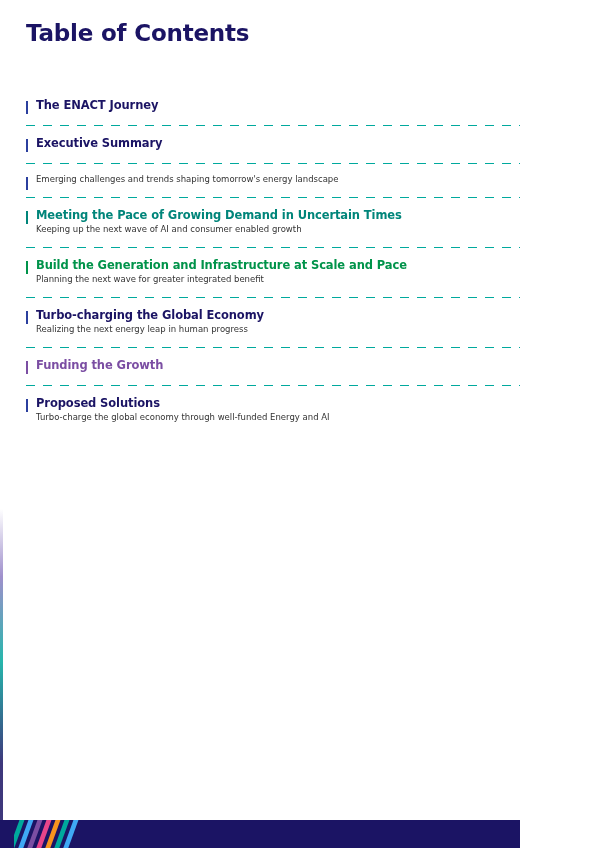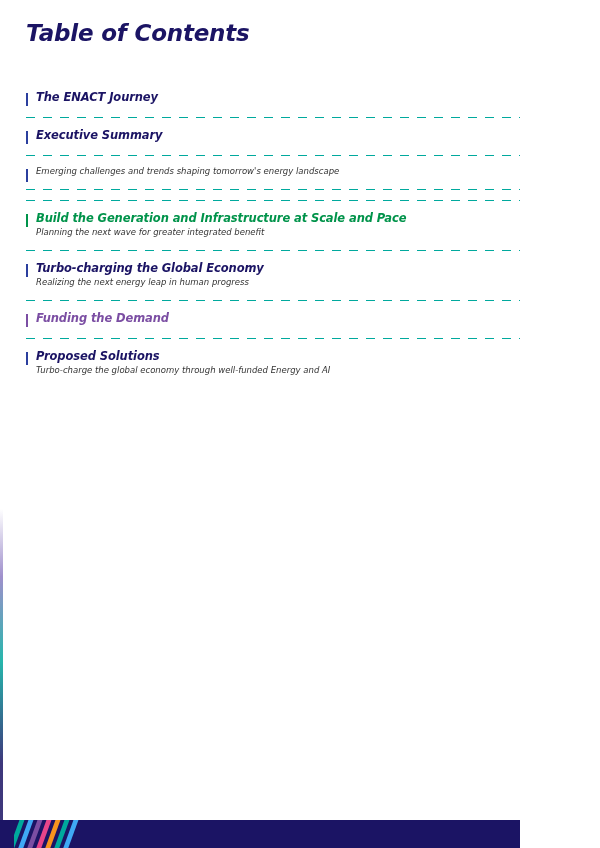--- a/index.html
+++ b/index.html
@@ -8,21 +8,20 @@
     height: 848px;
     background: #ffffff;
     font-family: "Liberation Sans", sans-serif;
   }
   .page {
     position: relative;
     width: 520px;
     height: 848px;
     background: #ffffff;
     overflow: hidden;
-    font-style: italic;
   }
   
   .left-edge {
     position: absolute;
     left: 0;
     top: 0;
     width: 3px;
     height: 848px;
     background: linear-gradient(to bottom, #ffffff 0%, #ffffff 60%, #8e7cc3 68%, #00a99d 78%, #1b1464 90%, #1b1464 100%);
     opacity: 0.85;
@@ -33,21 +32,21 @@
     top: 20px;
     font-size: 23px;
     font-weight: bold;
     color: #1b1464;
     letter-spacing: -0.2px;
     font-family: "DejaVu Sans", sans-serif;
   }
   .toc {
     position: absolute;
     left: 26px;
-    top: 90px;
+    top: 98px;
     width: 548px;
   }
   .entry {
     position: relative;
     padding-left: 10px;
     padding-bottom: 6px;
   }
   .entry .bar {
     position: absolute;
     left: 0;
@@ -143,20 +142,28 @@
           <div class="etitle" style="color: rgb(27, 20, 100);">Executive Summary</div>
           <div class="epage">6</div>
         </div>
       </div>
       <div class="dashes"></div>
       <div class="entry">
         <div class="bar" style="background: rgb(43, 63, 158);"></div>
         <div class="esub">Emerging challenges and trends shaping tomorrow's energy landscape</div>
       </div>
       <div class="dashes"></div>
+      <div class="entry">
+        <div class="bar" style="background: rgb(0, 133, 122);"></div>
+        <div class="row">
+          <div class="etitle" style="color: rgb(0, 133, 122);">Meeting the Pace of Growing Demand in Uncertain Times</div>
+          <div class="epage">12</div>
+        </div>
+        <div class="esub">Keeping up the next wave of AI and consumer enabled growth</div>
+      </div>
       <div class="dashes"></div>
       <div class="entry">
         <div class="bar" style="background: rgb(0, 147, 74);"></div>
         <div class="row">
           <div class="etitle" style="color: rgb(0, 147, 74);">Build the Generation and Infrastructure at Scale and Pace</div>
           <div class="epage">20</div>
         </div>
         <div class="esub">Planning the next wave for greater integrated benefit</div>
       </div>
       <div class="dashes"></div>
@@ -165,21 +172,21 @@
         <div class="row">
           <div class="etitle" style="color: rgb(27, 20, 100);">Turbo-charging the Global Economy</div>
           <div class="epage">20</div>
         </div>
         <div class="esub">Realizing the next energy leap in human progress</div>
       </div>
       <div class="dashes"></div>
       <div class="entry">
         <div class="bar" style="background: rgb(123, 78, 163);"></div>
         <div class="row">
-          <div class="etitle" style="color: rgb(123, 78, 163);">Funding the Demand</div>
+          <div class="etitle" style="color: rgb(123, 78, 163);">Funding the Growth</div>
           <div class="epage">32</div>
         </div>
       </div>
       <div class="dashes"></div>
       <div class="entry">
         <div class="bar" style="background: rgb(43, 63, 158);"></div>
         <div class="row">
           <div class="etitle" style="color: rgb(27, 20, 100);">Proposed Solutions</div>
           <div class="epage">39</div>
         </div>

